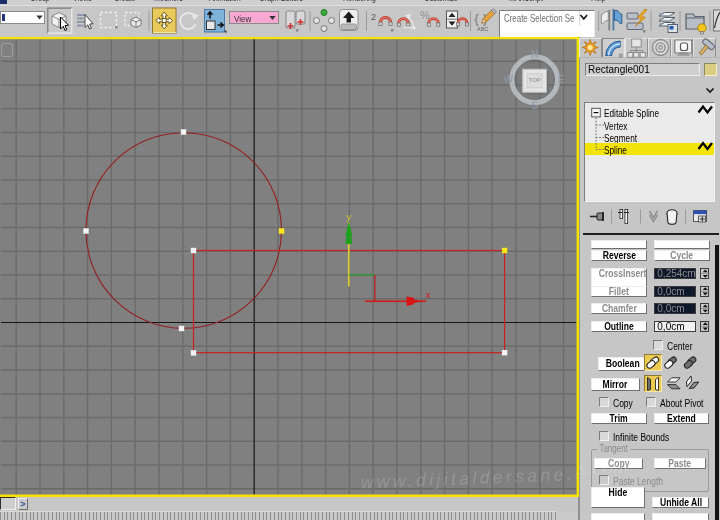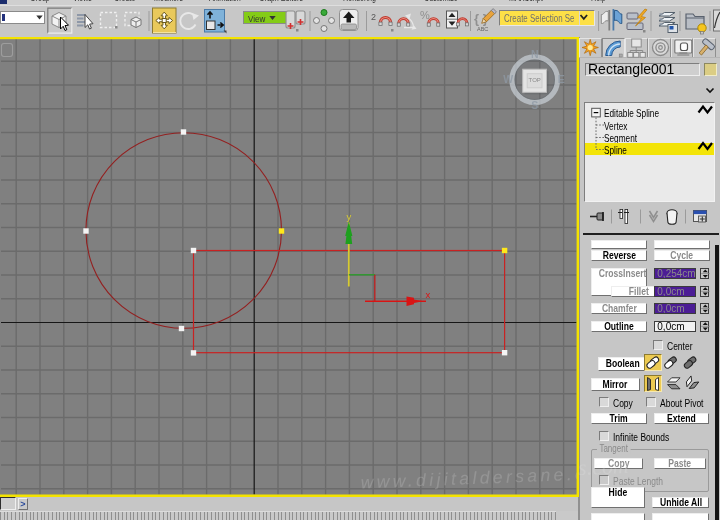--- a/index.html
+++ b/index.html
@@ -4,21 +4,21 @@
 html,body{width:720px;height:520px;overflow:hidden;background:#c6c6c6;}
 #root{position:absolute;top:0;left:0;width:720px;height:520px;overflow:hidden;}
 .abs{position:absolute;}
 .btn{position:absolute;background:#ffffff;border-top:1px solid #eeeeee;border-left:1px solid #eeeeee;border-right:1px solid #707070;border-bottom:1px solid #707070;color:#000;font-weight:bold;font-size:11px;text-align:center;}
 .btn.dis{color:#8a8a8a;}
 .btn i{display:inline-block;font-style:normal;transform:scaleX(0.78);}
 .cb{position:absolute;width:10px;height:10px;background:#d9d9d9;border-top:1.5px solid #7b7b7b;border-left:1.5px solid #7b7b7b;border-right:1px solid #efefef;border-bottom:1px solid #efefef;}
 .cb.dis{background:#c9c9c9;}
 .lbl{position:absolute;font-size:10px;color:#000;white-space:nowrap;transform:scaleX(0.85);transform-origin:0 50%;}
 .lbl.dis{color:#8a8a8a;}
-.fld{position:absolute;background:#4c1d95;border:1px solid #3c3c3c;color:#8a8a8a;font-size:10px;padding-left:2px;white-space:nowrap;overflow:hidden;}
+.fld{position:absolute;background:#0f172a;border:1px solid #3c3c3c;color:#8a8a8a;font-size:10px;padding-left:2px;white-space:nowrap;overflow:hidden;}
 .fld.en{background:#f2f2f2;color:#000;}
 .stx{position:absolute;font-size:11px;color:#000;white-space:nowrap;transform:scaleX(0.75);transform-origin:0 50%;}
 svg{position:absolute;pointer-events:none;}
 </style></head><body>
 <div id="root">
 <div class="abs" style="left:0;top:0;width:720px;height:5px;background:#cfcfcf;overflow:hidden;">
       <span class="abs" style="left:30px;top:-9px;font-size:10.5px;color:#333;transform:scaleX(0.68);transform-origin:0 0;white-space:nowrap;">Group</span>
       <span class="abs" style="left:73px;top:-9px;font-size:10.5px;color:#333;transform:scaleX(0.68);transform-origin:0 0;white-space:nowrap;">Views</span>
       <span class="abs" style="left:114px;top:-9px;font-size:10.5px;color:#333;transform:scaleX(0.68);transform-origin:0 0;white-space:nowrap;">Create</span>
       <span class="abs" style="left:154px;top:-9px;font-size:10.5px;color:#333;transform:scaleX(0.68);transform-origin:0 0;white-space:nowrap;">Modifiers</span>
@@ -27,24 +27,24 @@
       <span class="abs" style="left:343px;top:-9px;font-size:10.5px;color:#333;transform:scaleX(0.68);transform-origin:0 0;white-space:nowrap;">Rendering</span>
       <span class="abs" style="left:424px;top:-9px;font-size:10.5px;color:#333;transform:scaleX(0.68);transform-origin:0 0;white-space:nowrap;">Customize</span>
       <span class="abs" style="left:509px;top:-9px;font-size:10.5px;color:#333;transform:scaleX(0.68);transform-origin:0 0;white-space:nowrap;">MAXScript</span>
       <span class="abs" style="left:591px;top:-9px;font-size:10.5px;color:#333;transform:scaleX(0.68);transform-origin:0 0;white-space:nowrap;">Help</span>
       <span class="abs" style="left:0;top:-4px;width:7px;height:8px;background:#1c2e6e;"></span>
     </div>
 <div class="abs" style="left:0;top:5px;width:720px;height:32px;background:#c7c7c7;border-top:1px solid #dedede;"></div>
 <div class="abs" style="left:0;top:11px;width:45px;height:12.5px;background:#fff;border:1px solid #8a8a8a;">
       <span class="abs" style="left:1px;top:2px;width:3px;height:7px;background:#25337d;"></span>
     </div>
-<div class="abs" style="left:243px;top:11px;width:50px;height:13px;background:#84cc16;border:1px solid #8a8a8a;">
+<div class="abs" style="left:229px;top:11px;width:50px;height:13px;background:#f9a8d4;border:1px solid #8a8a8a;">
       <span style="position:absolute;left:4px;top:0.5px;font-size:9.5px;color:#333;transform:scaleX(0.85);transform-origin:0 0;">View</span>
     </div>
-<div class="abs" style="left:498.5px;top:9.5px;width:96px;height:16px;background:#fde047;border-top:1px solid #7e7e7e;border-left:1px solid #7e7e7e;border-bottom:1px solid #e8e8e8;border-right:1px solid #e8e8e8;">
+<div class="abs" style="left:498.5px;top:9.5px;width:96px;height:28px;background:#ffffff;border-top:1px solid #7e7e7e;border-left:1px solid #7e7e7e;border-bottom:1px solid #e8e8e8;border-right:1px solid #e8e8e8;">
       <span style="position:absolute;left:4px;top:1.5px;font-size:11px;color:#6f6f6f;transform:scaleX(0.72);transform-origin:0 0;white-space:nowrap;">Create Selection Se</span>
       <span style="position:absolute;right:14px;top:0;width:1px;height:14px;background:#d8d8d8;"></span>
     </div>
 <svg class="abs" style="left:0;top:37px;" width="579" height="460" viewBox="0 0 579 460">
 <rect x="0" y="0" width="579" height="460" fill="#808080"></rect>
 <line x1="16.20" y1="2" x2="16.20" y2="457.5" stroke="#6b6b6b" stroke-width="1.4"></line>
 <line x1="40.00" y1="2" x2="40.00" y2="457.5" stroke="#6b6b6b" stroke-width="1.4"></line>
 <line x1="63.80" y1="2" x2="63.80" y2="457.5" stroke="#6b6b6b" stroke-width="1.4"></line>
 <line x1="87.60" y1="2" x2="87.60" y2="457.5" stroke="#6b6b6b" stroke-width="1.4"></line>
 <line x1="111.40" y1="2" x2="111.40" y2="457.5" stroke="#6b6b6b" stroke-width="1.4"></line>
@@ -230,35 +230,35 @@
 <path d="M714.5 28 C 716 20 717.5 16 720 12" stroke="#333" stroke-width="1.2" fill="none"></path>
 </svg>
 <div class="abs" style="left:579px;top:37px;width:141px;height:483px;background:#c6c6c6;border-left:1px solid #909090;"></div>
 <div class="abs" style="left:579.0px;top:38px;width:22.7px;height:18.5px;background:#c6c6c6;border-top:1px solid #e4e4e4;border-left:1px solid #e4e4e4;border-right:1px solid #8f8f8f;"></div>
 <div class="abs" style="left:601.7px;top:38px;width:23.0px;height:18.5px;background:#cfcfcf;border-top:1px solid #8a8a8a;border-left:1px solid #8a8a8a;border-right:1px solid #e8e8e8;"></div>
 <div class="abs" style="left:624.7px;top:38px;width:23.3px;height:18.5px;background:#c6c6c6;border-top:1px solid #e4e4e4;border-left:1px solid #e4e4e4;border-right:1px solid #8f8f8f;"></div>
 <div class="abs" style="left:648.0px;top:38px;width:22.7px;height:18.5px;background:#c6c6c6;border-top:1px solid #e4e4e4;border-left:1px solid #e4e4e4;border-right:1px solid #8f8f8f;"></div>
 <div class="abs" style="left:670.7px;top:38px;width:22.7px;height:18.5px;background:#c6c6c6;border-top:1px solid #e4e4e4;border-left:1px solid #e4e4e4;border-right:1px solid #8f8f8f;"></div>
 <div class="abs" style="left:693.4px;top:38px;width:23.0px;height:18.5px;background:#c6c6c6;border-top:1px solid #e4e4e4;border-left:1px solid #e4e4e4;border-right:1px solid #8f8f8f;"></div>
 <div class="abs" style="left:579px;top:56.5px;width:141px;height:1px;background:#b5b5b5;"></div>
-<div class="abs" style="left:585px;top:62.5px;width:115px;height:13px;background:#cfcfcf;border-top:1px solid #7e7e7e;border-left:1px solid #7e7e7e;border-bottom:1px solid #eee;border-right:1px solid #eee;font-size:14px;color:#000;padding-left:2px;line-height:11px;">Rectangle001</div>
+<div class="abs" style="left:585px;top:62.5px;width:115px;height:13px;background:#cfcfcf;border-top:1px solid #7e7e7e;border-left:1px solid #7e7e7e;border-bottom:1px solid #eee;border-right:1px solid #eee;font-size:10px;color:#000;padding-left:2px;line-height:11px;">Rectangle001</div>
 <div class="abs" style="left:704px;top:62.5px;width:12.5px;height:13px;background:#dbcd84;border-top:1px solid #8c8860;border-left:1px solid #8c8860;border-bottom:1px solid #f0ecc8;border-right:1px solid #f0ecc8;"></div>
 <div class="abs" style="left:583.5px;top:102px;width:131px;height:99.5px;background:#eaeaea;border-top:1px solid #7e7e7e;border-left:1px solid #7e7e7e;border-bottom:1px solid #f2f2f2;border-right:1px solid #f2f2f2;"></div>
 <div class="stx" style="left:604px;top:107px;">Editable Spline</div>
 <div class="stx" style="left:604px;top:119.5px;">Vertex</div>
 <div class="stx" style="left:604px;top:132px;">Segment</div>
 <div class="abs" style="left:585px;top:143px;width:128.5px;height:11.5px;background:#f3e408;"></div>
 <div class="stx" style="left:604px;top:143.8px;">Spline</div>
 <div class="abs" style="left:583px;top:233.2px;width:136px;height:1.6px;background:#1e1e1e;"></div>
 <div class="btn" style="left:591.3px;top:239.5px;width:55.3px;height:9px;line-height:6.5px;"><i></i></div>
 <div class="btn" style="left:654.3px;top:239.5px;width:55.3px;height:9px;line-height:6.5px;"><i></i></div>
 <div class="btn" style="left:591.3px;top:249.8px;width:55.3px;height:11px;line-height:8.5px;"><i>Reverse</i></div>
 <div class="btn dis" style="left:654.3px;top:249.8px;width:55.3px;height:11px;line-height:8.5px;"><i>Cycle</i></div>
 <div class="btn dis" style="left:591.3px;top:268.1px;width:55.3px;height:28px;line-height:8.7px;"><i>CrossInsert</i></div>
-<div class="btn dis" style="left:591.3px;top:285.8px;width:55.3px;height:11.2px;line-height:8.7px;margin-left:20px;"><i>Fillet</i></div>
+<div class="btn dis" style="left:591.3px;top:285.8px;width:55.3px;height:11.2px;line-height:8.7px;"><i>Fillet</i></div>
 <div class="btn dis" style="left:591.3px;top:303.0px;width:55.3px;height:11px;line-height:8.5px;"><i>Chamfer</i></div>
 <div class="btn" style="left:591.3px;top:320.8px;width:55.3px;height:11px;line-height:8.5px;"><i>Outline</i></div>
 <div class="fld" style="left:654.3px;top:268.1px;width:42px;height:11.2px;line-height:10.2px;">0,254cm</div>
 <div class="abs" style="left:699.8px;top:268.1px;width:9px;height:11.2px;background:#c9c9c9;border:1px solid #3c3c3c;"></div>
 <div class="fld" style="left:654.3px;top:285.8px;width:42px;height:11.2px;line-height:10.2px;">0,0cm</div>
 <div class="abs" style="left:699.8px;top:285.8px;width:9px;height:11.2px;background:#c9c9c9;border:1px solid #3c3c3c;"></div>
 <div class="fld" style="left:654.3px;top:303.0px;width:42px;height:11px;line-height:10px;">0,0cm</div>
 <div class="abs" style="left:699.8px;top:303.0px;width:9px;height:11px;background:#c9c9c9;border:1px solid #3c3c3c;"></div>
 <div class="fld en" style="left:654.3px;top:320.8px;width:42px;height:11px;line-height:10px;">0,0cm</div>
 <div class="abs" style="left:699.8px;top:320.8px;width:9px;height:11px;background:#c9c9c9;border:1px solid #3c3c3c;"></div>

